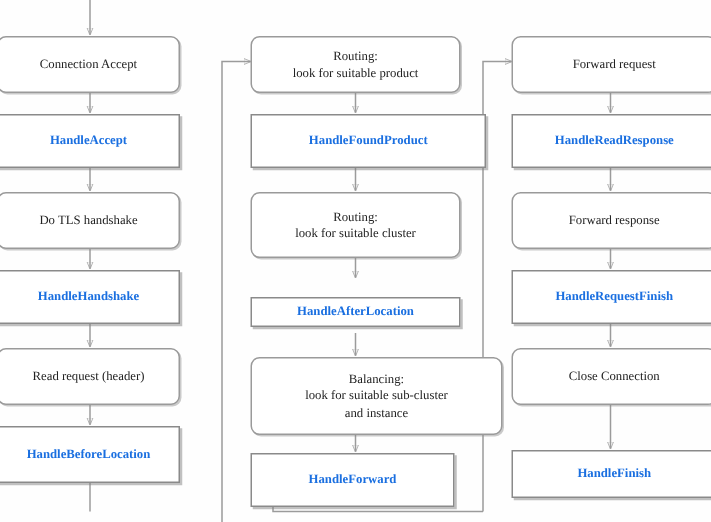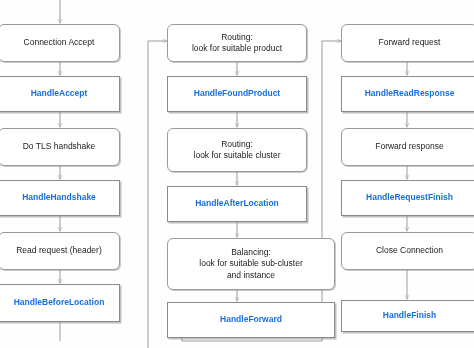--- a/index.html
+++ b/index.html
@@ -6,21 +6,21 @@
   html, body {
     margin: 0;
     padding: 0;
     background: #ffffff;
   }
   #canvas {
     position: relative;
     width: 474px;
     height: 348px;
     background: #fefefe;
-    font-family: Liberation Sans, sans-serif;
+    font-family: Liberation Serif, serif;
     overflow: hidden;
   }
   .node {
     position: absolute;
     box-sizing: border-box;
     display: flex;
     align-items: center;
     justify-content: center;
     text-align: center;
     background: #ffffff;
@@ -102,28 +102,28 @@
 
   <div class="node plain" style="left:-2px;top:24px;width:122px;height:38px;">Connection Accept</div>
   <div class="node handler" style="left:-2px;top:76px;width:122px;height:36px;">HandleAccept</div>
   <div class="node plain" style="left:-2px;top:128px;width:122px;height:38px;">Do TLS handshake</div>
   <div class="node handler" style="left:-2px;top:180px;width:122px;height:36px;">HandleHandshake</div>
   <div class="node plain" style="left:-2px;top:232px;width:122px;height:38px;">Read request (header)</div>
   <div class="node handler" style="left:-2px;top:284px;width:122px;height:38px;">HandleBeforeLocation</div>
 
   <div class="node plain" style="left:167px;top:24px;width:140px;height:38px;">Routing:
 look for suitable product</div>
-  <div class="node handler" style="left:167px;top:76px;width:140px;height:36px;">HandleFoundProduct</div>
+  <div class="node handler" style="left:167px;top:76px;width:157px;height:36px;">HandleFoundProduct</div>
   <div class="node plain" style="left:167px;top:128px;width:140px;height:44px;">Routing:
 look for suitable cluster</div>
-  <div class="node handler" style="left:167px;top:186px;width:140px;height:36px;text-align:right;">HandleAfterLocation</div>
+  <div class="node handler" style="left:167px;top:198px;width:140px;height:20px;text-align:right;">HandleAfterLocation</div>
   <div class="node plain" style="left:167px;top:238px;width:168px;height:52px;">Balancing:
 look for suitable sub-cluster
 and instance</div>
-  <div class="node handler" style="left:167px;top:302px;width:168px;height:36px;">HandleForward</div>
+  <div class="node handler" style="left:167px;top:302px;width:136px;height:36px;">HandleForward</div>
 
   <div class="node plain" style="left:341px;top:24px;width:137px;height:38px;">Forward request</div>
   <div class="node handler" style="left:341px;top:76px;width:137px;height:36px;">HandleReadResponse</div>
   <div class="node plain" style="left:341px;top:128px;width:137px;height:38px;">Forward response</div>
   <div class="node handler" style="left:341px;top:180px;width:137px;height:36px;">HandleRequestFinish</div>
   <div class="node plain" style="left:341px;top:232px;width:137px;height:38px;">Close Connection</div>
   <div class="node handler" style="left:341px;top:300px;width:137px;height:32px;">HandleFinish</div>
 
 </div>
 

